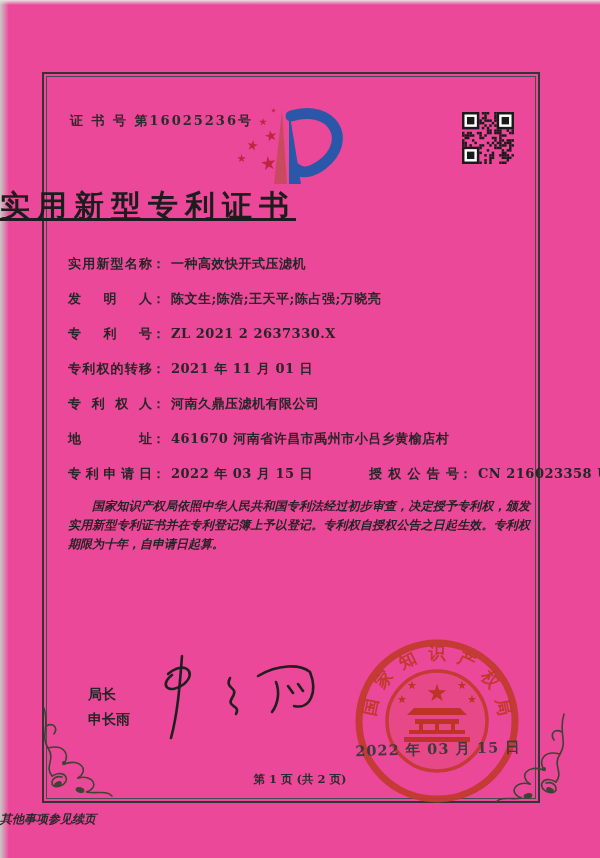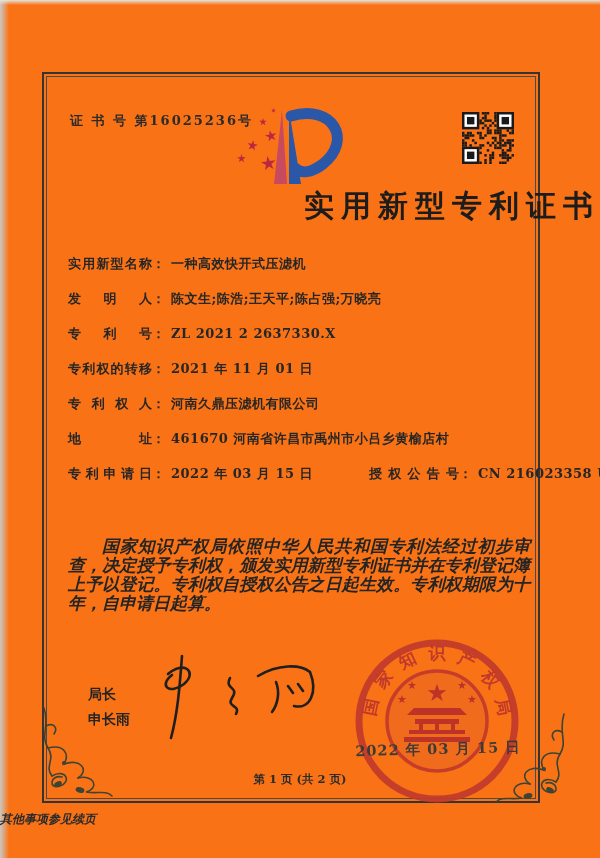--- a/index.html
+++ b/index.html
@@ -1,39 +1,39 @@
 <!DOCTYPE html>
 <html><head>
 <meta charset="utf-8">
 <style>
   html,body{margin:0;padding:0;background:#ffffff;}
-  .page{position:relative;width:600px;height:858px;background:#f97316;overflow:hidden;
+  .page{position:relative;width:600px;height:858px;background:#ec4899;overflow:hidden;
         font-family:"DejaVu Serif","Liberation Serif",serif;color:#2d2d2d;}
   .scan-edge{position:absolute;left:0;top:0;width:9px;height:100%;
         background:linear-gradient(to right,#c9c9c5,rgba(255,255,255,0));}
   .scan-edge-top{position:absolute;left:0;top:0;width:100%;height:5px;
         background:linear-gradient(to bottom,#e4e4e0,rgba(255,255,255,0));}
   .frame{position:absolute;left:42px;top:72px;width:494px;height:727px;border:2px solid #343434;}
   .frame-inner{position:absolute;inset:2px;border:1px solid #4a4a4a;}
   .cert-no{position:absolute;left:70px;top:112px;font-size:13px;font-weight:700;letter-spacing:2px;color:#2b2b2b;}
   .qr{position:absolute;left:462px;top:112px;width:52px;height:52px;}
   .logo{position:absolute;left:225px;top:102px;width:150px;height:90px;}
   .star{position:absolute;background:#bb2740;
         clip-path:polygon(50% 0%,61% 35%,98% 35%,68% 57%,79% 91%,50% 70%,21% 91%,32% 57%,2% 35%,39% 35%);}
-  .title{position:absolute;left:0;top:186px;width:100%;text-align:right;font-size:30px;font-weight:700;
-        letter-spacing:7px;color:#1c1c1c;}
+  .title{position:absolute;left:0;top:186px;width:100%;text-align:left;font-size:30px;font-weight:700;
+        letter-spacing:7px;color:#1c1c1c;text-decoration:underline;}
   .fields{position:absolute;left:68px;top:256px;width:462px;font-size:13px;font-weight:700;color:#262626;}
   .frow{height:35px;line-height:16px;white-space:nowrap;}
   .flabel{display:inline-block;width:84px;text-align:justify;text-align-last:justify;vertical-align:top;}
   .fcolon{display:inline-block;margin-right:6px;vertical-align:top;}
   .fvalue{display:inline-block;letter-spacing:.5px;vertical-align:top;text-align:right;}
   .grant .flabel2{display:inline-block;width:90px;text-align:justify;text-align-last:justify;vertical-align:top;}
   .grant .gap{display:inline-block;width:56px;}
-  .paras{position:absolute;left:68px;top:497px;width:462px;font-size:17px;line-height:19px;
-        font-style:italic;font-weight:600;color:#242424;text-align:justify;margin-top:40px;}
+  .paras{position:absolute;left:68px;top:497px;width:462px;font-size:12px;line-height:19px;
+        font-style:italic;font-weight:600;color:#242424;text-align:justify;}
   .paras p{margin:0;text-indent:2em;}
   .signer{position:absolute;left:88px;top:682px;font-size:14px;font-weight:700;line-height:25px;color:#242424;}
   .sig{position:absolute;left:138px;top:648px;width:195px;height:105px;}
   .seal{position:absolute;left:349px;top:633px;width:176px;height:176px;}
   .seal-date{position:absolute;left:349px;top:740px;width:178px;text-align:center;font-size:14.5px;
         font-weight:700;letter-spacing:1px;color:#3d3a38;transform:rotate(-1.5deg);}
   .page-num{position:absolute;left:0;top:772px;width:600px;text-align:center;font-size:11.5px;font-weight:700;color:#2b2b2b;}
   .cont-note{position:absolute;left:0;top:811px;width:600px;text-align:left;font-size:12px;font-weight:700;
         font-style:italic;color:#2b2b2b;}
   .flourish{position:absolute;width:78px;height:95px;}

